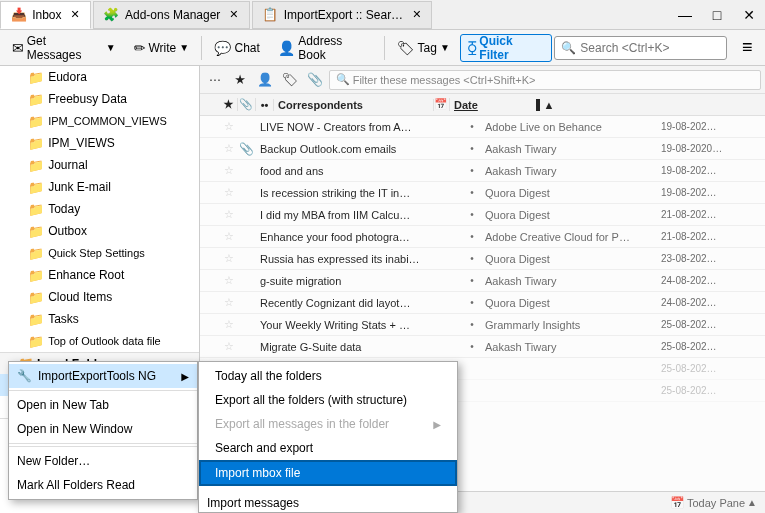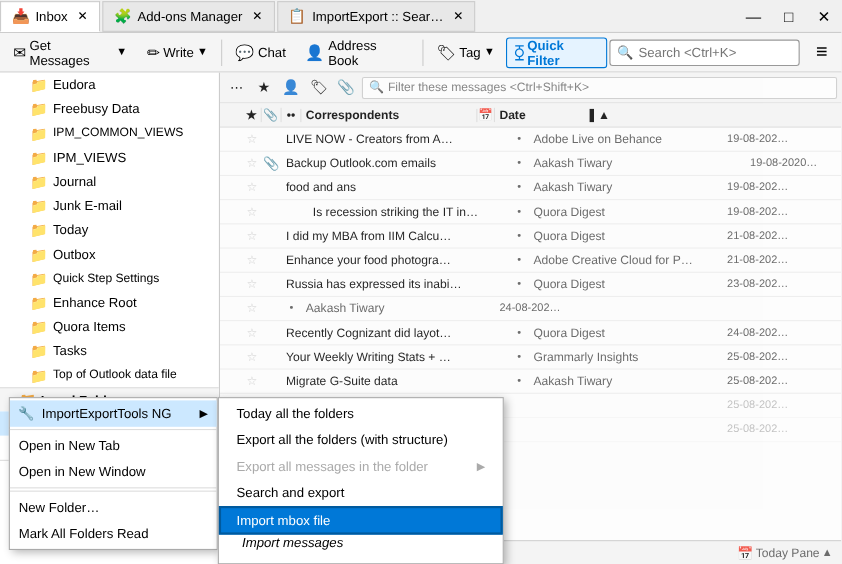--- a/index.html
+++ b/index.html
@@ -112,21 +112,21 @@
       <div style="display:flex;align-items:center;height:22px;padding:0 4px 0 28px;cursor:pointer;gap:4px;">
         <span style="color:#e8a000;font-size:13px;">📁</span>
         <span style="font-size:11px;">Quick Step Settings</span>
       </div>
       <div style="display:flex;align-items:center;height:22px;padding:0 4px 0 28px;cursor:pointer;gap:4px;">
         <span style="color:#e8a000;font-size:13px;">📁</span>
         <span>Enhance Root</span>
       </div>
       <div style="display:flex;align-items:center;height:22px;padding:0 4px 0 28px;cursor:pointer;gap:4px;">
         <span style="color:#e8a000;font-size:13px;">📁</span>
-        <span>Quora Items</span>
+        <span>Cloud Items</span>
       </div>
       <div style="display:flex;align-items:center;height:22px;padding:0 4px 0 28px;cursor:pointer;gap:4px;">
         <span style="color:#e8a000;font-size:13px;">📁</span>
         <span>Tasks</span>
       </div>
       <div style="display:flex;align-items:center;height:22px;padding:0 4px 0 28px;cursor:pointer;gap:4px;">
         <span style="color:#e8a000;font-size:13px;">📁</span>
         <span style="font-size:11px;">Top of Outlook data file</span>
       </div>
 
@@ -167,21 +167,21 @@
       </div>
     </div>
 
     <div style="display:flex;align-items:center;height:22px;background:#f5f5f5;border-bottom:1px solid #ddd;font-size:11px;font-weight:bold;">
       <div style="width:20px;text-align:center;border-right:1px solid #ddd;padding:0 2px;"></div>
       <div style="width:18px;text-align:center;border-right:1px solid #ddd;">★</div>
       <div style="width:18px;text-align:center;border-right:1px solid #ddd;">📎</div>
       <div style="width:18px;text-align:center;border-right:1px solid #ddd;">••</div>
       <div style="width:160px;padding:0 4px;border-right:1px solid #ddd;">Correspondents</div>
       <div style="width:16px;text-align:center;border-right:1px solid #ddd;">📅</div>
-      <div style="width:90px;padding:0 4px;border-right:4px solid #000000;">Date</div>
+      <div style="width:90px;padding:0 4px;border-right:4px solid #000000;text-decoration:underline;">Date</div>
       <div style="width:18px;text-align:center;">▲</div>
     </div>
 
     <div style="flex:1;overflow:hidden;">
 
       <div style="display:flex;align-items:center;height:22px;border-bottom:1px solid #eee;">
         <div style="width:20px;text-align:center;font-size:10px;"></div>
         <div style="width:18px;text-align:center;font-size:11px;color:#ccc;">☆</div>
         <div style="width:18px;text-align:center;"></div>
         <div style="flex:1;padding:0 4px;font-size:11px;overflow:hidden;white-space:nowrap;">LIVE NOW - Creators from A…</div>
@@ -193,41 +193,41 @@
       </div>
 
       <div style="display:flex;align-items:center;height:22px;border-bottom:1px solid #eee;">
         <div style="width:20px;text-align:center;font-size:10px;"></div>
         <div style="width:18px;text-align:center;font-size:11px;color:#ccc;">☆</div>
         <div style="width:18px;text-align:center;font-size:12px;color:#888;">📎</div>
         <div style="flex:1;padding:0 4px;font-size:11px;overflow:hidden;white-space:nowrap;">Backup Outlook.com emails</div>
         <div style="width:18px;text-align:center;font-size:10px;color:#555;">•</div>
         <div style="width:160px;padding:0 4px;font-size:11px;color:#555;overflow:hidden;white-space:nowrap;">Aakash Tiwary</div>
         <div style="width:16px;"></div>
-        <div style="width:90px;padding:0 4px;font-size:10px;color:#555;text-align:right;">19-08-2020…</div>
+        <div style="width:90px;padding:0 4px;font-size:10px;color:#555;">19-08-2020…</div>
         <div style="width:18px;"></div>
       </div>
 
       <div style="display:flex;align-items:center;height:22px;border-bottom:1px solid #eee;">
         <div style="width:20px;"></div>
           <div style="width:18px;text-align:center;font-size:11px;color:#ccc;">☆</div>
           <div style="width:18px;"></div>
         <div style="flex:1;padding:0 4px;font-size:11px;overflow:hidden;white-space:nowrap;">food and ans</div>
         <div style="width:18px;text-align:center;font-size:10px;color:#555;">•</div>
         <div style="width:160px;padding:0 4px;font-size:11px;color:#555;">Aakash Tiwary</div>
         <div style="width:16px;"></div>
           <div style="width:90px;padding:0 4px;font-size:10px;color:#555;">19-08-202…</div>
           <div style="width:18px;"></div>
       </div>
 
       <div style="display:flex;align-items:center;height:22px;border-bottom:1px solid #eee;">
         <div style="width:20px;"></div>
           <div style="width:18px;text-align:center;font-size:11px;color:#ccc;">☆</div>
           <div style="width:18px;"></div>
-        <div style="flex:1;padding:0 4px;font-size:11px;overflow:hidden;white-space:nowrap;text-align:center;">Is recession striking the IT in…</div>
+        <div style="flex:1;padding:0 4px;font-size:11px;overflow:hidden;white-space:nowrap;">Is recession striking the IT in…</div>
         <div style="width:18px;text-align:center;font-size:10px;color:#555;">•</div>
         <div style="width:160px;padding:0 4px;font-size:11px;color:#555;">Quora Digest</div>
         <div style="width:16px;"></div>
           <div style="width:90px;padding:0 4px;font-size:10px;color:#555;">19-08-202…</div>
           <div style="width:18px;"></div>
       </div>
 
       <div style="display:flex;align-items:center;height:22px;border-bottom:1px solid #eee;">
         <div style="width:20px;"></div>
           <div style="width:18px;text-align:center;font-size:11px;color:#ccc;">☆</div>
@@ -261,20 +261,21 @@
         <div style="width:160px;padding:0 4px;font-size:11px;color:#555;">Quora Digest</div>
         <div style="width:16px;"></div>
           <div style="width:90px;padding:0 4px;font-size:10px;color:#555;">23-08-202…</div>
           <div style="width:18px;"></div>
       </div>
 
       <div style="display:flex;align-items:center;height:22px;border-bottom:1px solid #eee;">
         <div style="width:20px;"></div>
           <div style="width:18px;text-align:center;font-size:11px;color:#ccc;">☆</div>
           <div style="width:18px;"></div>
+        <div style="flex:1;padding:0 4px;font-size:11px;overflow:hidden;white-space:nowrap;">g-suite migration</div>
         <div style="width:18px;text-align:center;font-size:10px;color:#555;">•</div>
         <div style="width:160px;padding:0 4px;font-size:11px;color:#555;">Aakash Tiwary</div>
         <div style="width:16px;"></div>
           <div style="width:90px;padding:0 4px;font-size:10px;color:#555;">24-08-202…</div>
           <div style="width:18px;"></div>
       </div>
 
       <div style="display:flex;align-items:center;height:22px;border-bottom:1px solid #eee;">
         <div style="width:20px;"></div>
           <div style="width:18px;text-align:center;font-size:11px;color:#ccc;">☆</div>
@@ -382,18 +383,18 @@
       <span style="flex:1;white-space:nowrap;">Export all messages in the folder</span>
       <span style="font-size:10px;">▶</span>
     </div>
     <div style="display:flex;align-items:center;height:24px;padding:0 16px;cursor:pointer;gap:6px;">
       <span>Search and export</span>
     </div>
 
     <div style="display:flex;align-items:center;height:26px;padding:0 14px;cursor:pointer;gap:6px;background:#0078d7;color:#fff;border:2px solid #005a9e;">
       <span style="white-space:nowrap;font-weight:normal;">Import mbox file</span>
     </div>
-    <div style="display:flex;align-items:flex-start;height:24px;padding:0 21px;cursor:pointer;gap:6px;font-style:italic;">
+    <div style="display:flex;align-items:flex-end;height:24px;padding:0 8px;cursor:pointer;gap:6px;">
       <span>Import messages</span>
     </div>
   </div>
 
 </div>
 
 </body></html>

